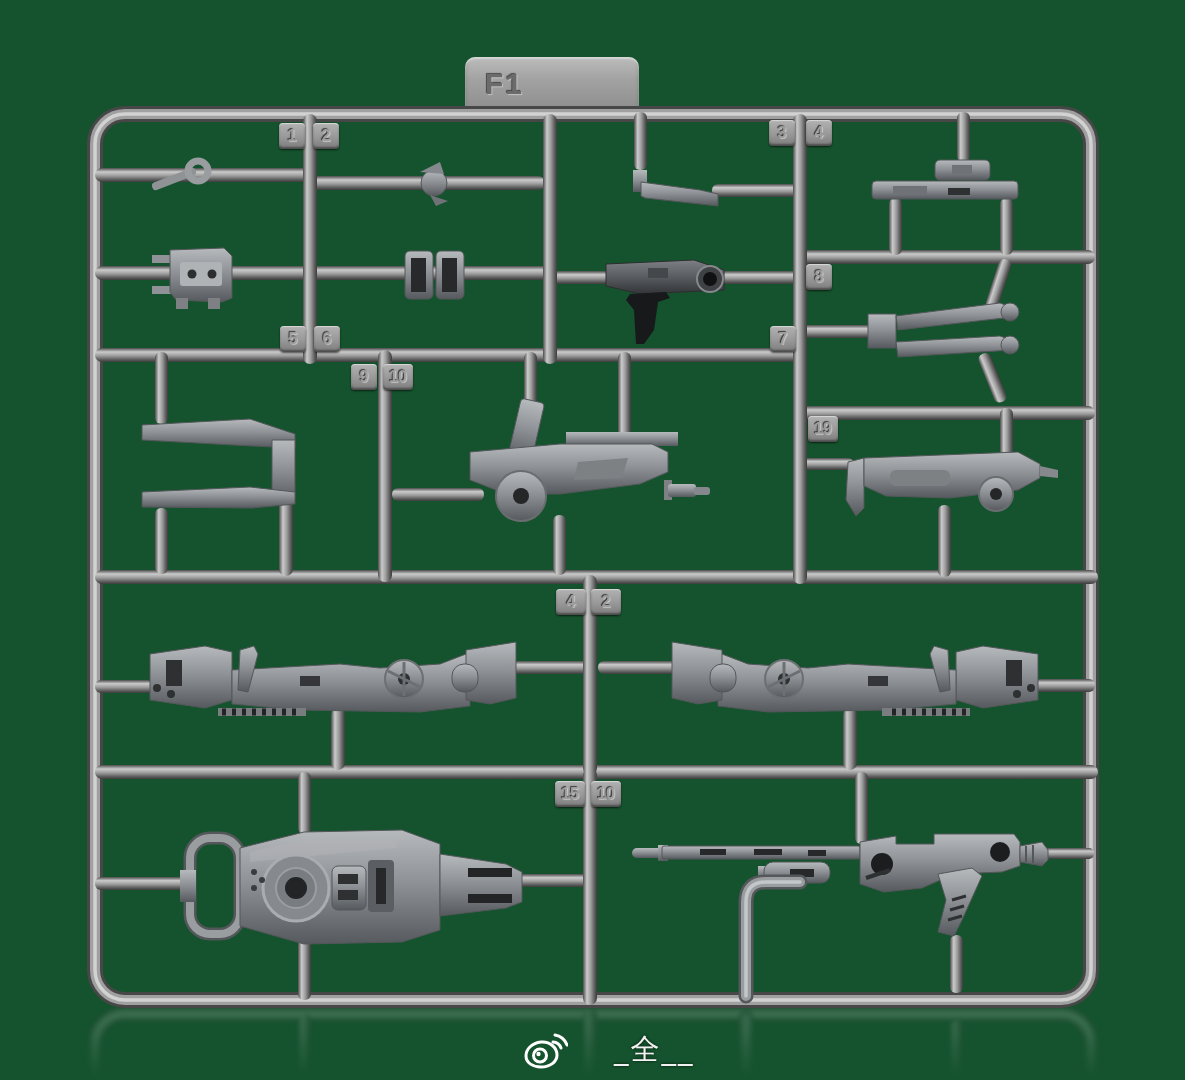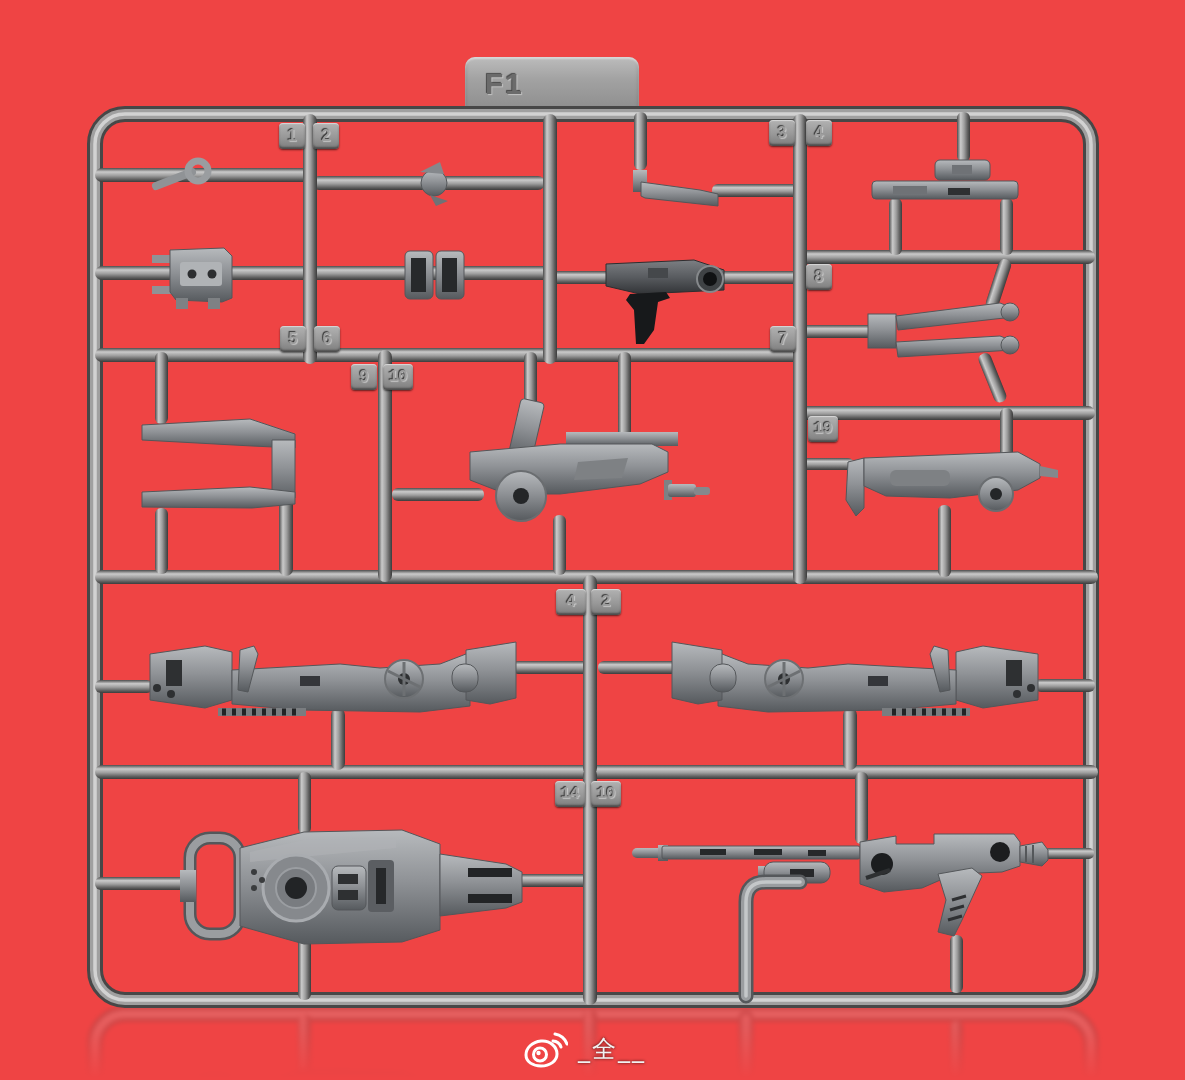--- a/index.html
+++ b/index.html
@@ -1,16 +1,16 @@
 <!DOCTYPE html>
 <html><head>
 <meta charset="utf-8">
 <style>
   html,body{margin:0;padding:0;background:#000;}
-  .scene{position:relative;width:1185px;height:1080px;background:#ef4444;overflow:hidden;
+  .scene{position:relative;width:1185px;height:1080px;background:#14532d;overflow:hidden;
          font-family:"Liberation Sans", sans-serif;}
   
   .gate-tab{position:absolute;left:465px;top:57px;width:174px;height:56px;
     background:linear-gradient(180deg,#bcbcbc 0%,#a2a2a2 40%,#8c8c8c 100%);
     border-radius:10px 10px 0 0;box-shadow:inset 0 2px 2px rgba(255,255,255,.45), inset 0 -3px 4px rgba(0,0,0,.25);
     z-index:1;}
   .gate-label{position:absolute;left:20px;top:10px;font-size:30px;font-weight:bold;letter-spacing:2px;
     color:#6b6b6b;text-shadow:-1px -1px 1px rgba(0,0,0,.55), 1px 1px 1px rgba(255,255,255,.4);}
   svg.sprue{position:absolute;inset:0;z-index:2;}
   
@@ -18,31 +18,31 @@
   .frame-outer{fill:none;stroke:#474747;stroke-width:16;}
   .frame-mid{fill:none;stroke:#a0a0a0;stroke-width:10;}
   .frame-core{fill:none;stroke:#d2d2d2;stroke-width:3.5;}
   
   .tag{position:absolute;width:26px;height:26px;z-index:3;
     background:linear-gradient(180deg,#b2b2b2 0%,#989898 55%,#7c7c7c 100%);
     border-radius:4px;box-shadow:inset 0 1px 1px rgba(255,255,255,.5), inset 0 -2px 2px rgba(0,0,0,.4), 0 1px 2px rgba(0,0,0,.6);
     display:flex;align-items:center;justify-content:center;
     font-size:16px;font-weight:bold;color:#9e9e9e;
     text-shadow:-1px -1px 1px rgba(0,0,0,.65), 1px 1px 1px rgba(255,255,255,.45);}
-  .tag.w{width:30px;font-family:Liberation Mono, monospace;}
+  .tag.w{width:30px;}
   
   .reflection{position:absolute;inset:0;z-index:1;clip-path:inset(1007px 0 0 0);
     opacity:.22;filter:blur(2px);
     -webkit-mask-image:linear-gradient(180deg,#000 0 1012px,rgba(0,0,0,.85) 1030px,transparent 1078px);
     mask-image:linear-gradient(180deg,#000 0 1012px,rgba(0,0,0,.85) 1030px,transparent 1078px);}
   .reflection svg{position:absolute;inset:0;}
   
   .watermark{position:absolute;left:524px;top:1030px;display:flex;align-items:center;gap:10px;z-index:4;}
-  .watermark-text{color:#f2f2f2;font-size:24px;letter-spacing:2px;
-    font-family:"DejaVu Sans","Liberation Sans",sans-serif;text-shadow:0 0 3px rgba(0,0,0,.8);}
+  .watermark-text{color:#f2f2f2;font-size:29px;letter-spacing:2px;
+    font-family:"DejaVu Sans","Liberation Sans",sans-serif;text-shadow:0 0 3px rgba(0,0,0,.8);margin-left:36px;}
 </style>
 </head>
 <body>
 
 <div class="scene">
 
   <div class="gate-tab">
     <span class="gate-label">F1</span>
   </div>
 
@@ -294,21 +294,21 @@
   <div class="tag" style="left:806px;top:120px">4</div>
   <div class="tag" style="left:280px;top:326px">5</div>
   <div class="tag" style="left:314px;top:326px">6</div>
   <div class="tag" style="left:770px;top:326px">7</div>
   <div class="tag" style="left:806px;top:264px">8</div>
   <div class="tag" style="left:351px;top:364px">9</div>
   <div class="tag w" style="left:383px;top:364px">10</div>
   <div class="tag w" style="left:808px;top:416px">19</div>
   <div class="tag w" style="left:556px;top:589px">4</div>
   <div class="tag w" style="left:591px;top:589px">2</div>
-  <div class="tag w" style="left:555px;top:781px">14</div>
+  <div class="tag w" style="left:555px;top:781px">15</div>
   <div class="tag w" style="left:591px;top:781px">10</div>
 
   <div class="reflection">
     <svg width="1185" height="1080" viewBox="0 0 1185 1080" xmlns="http://www.w3.org/2000/svg" xmlns:xlink="http://www.w3.org/1999/xlink">
       <use xlink:href="#sprue-root" href="#sprue-root" transform="translate(0 2014) scale(1 -1)"></use>
     </svg>
   </div>
 
   <div class="watermark">
     <svg width="44" height="38" viewBox="0 0 44 38">

